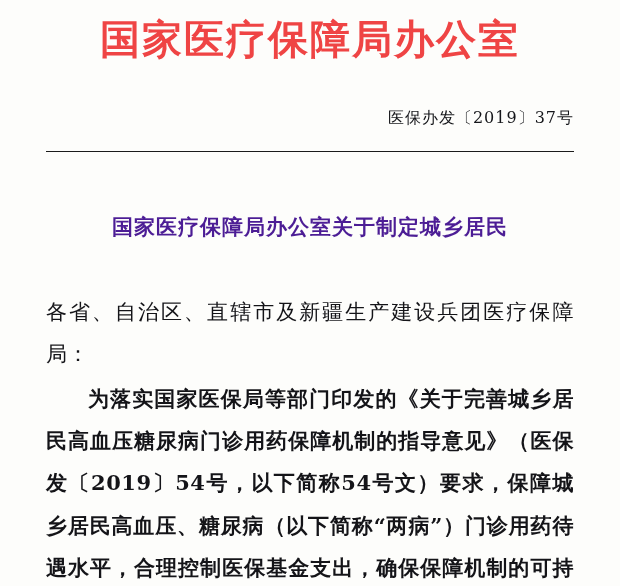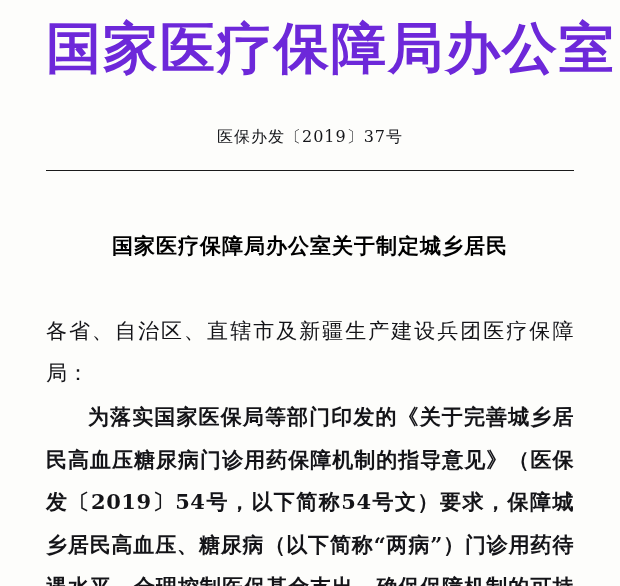--- a/index.html
+++ b/index.html
@@ -20,47 +20,47 @@
     height: 586px;
     background: #fdfdfb;
     box-sizing: border-box;
     padding: 0 46px;
   }
   .masthead {
     text-align: center;
     padding-top: 14px;
     font-family: "DejaVu Serif", "Liberation Serif", serif;
     font-weight: bold;
-    font-size: 55px;
+    font-size: 40px;
     letter-spacing: 2px;
-    color: #6d28d9;
+    color: #ef4444;
     line-height: 1.25;
     white-space: nowrap;
   }
   .doc-number {
-    text-align: center;
+    text-align: right;
     margin-top: 44px;
     font-size: 16px;
     letter-spacing: 1px;
     color: #15161a;
   }
   .rule {
     margin-top: 22px;
     border: 0;
     border-top: 1.5px solid #1b1b1b;
     height: 0;
   }
   .title-block {
     margin-top: 56px;
     text-align: center;
     font-weight: bold;
     font-size: 21px;
     line-height: 1.85;
     letter-spacing: 1px;
-    color: #000000;
+    color: #4c1d95;
   }
   .title-line {
     display: block;
     white-space: nowrap;
   }
   .body-block {
     margin-top: 44px;
     font-size: 21px;
     line-height: 2.02;
     letter-spacing: 0.6px;

